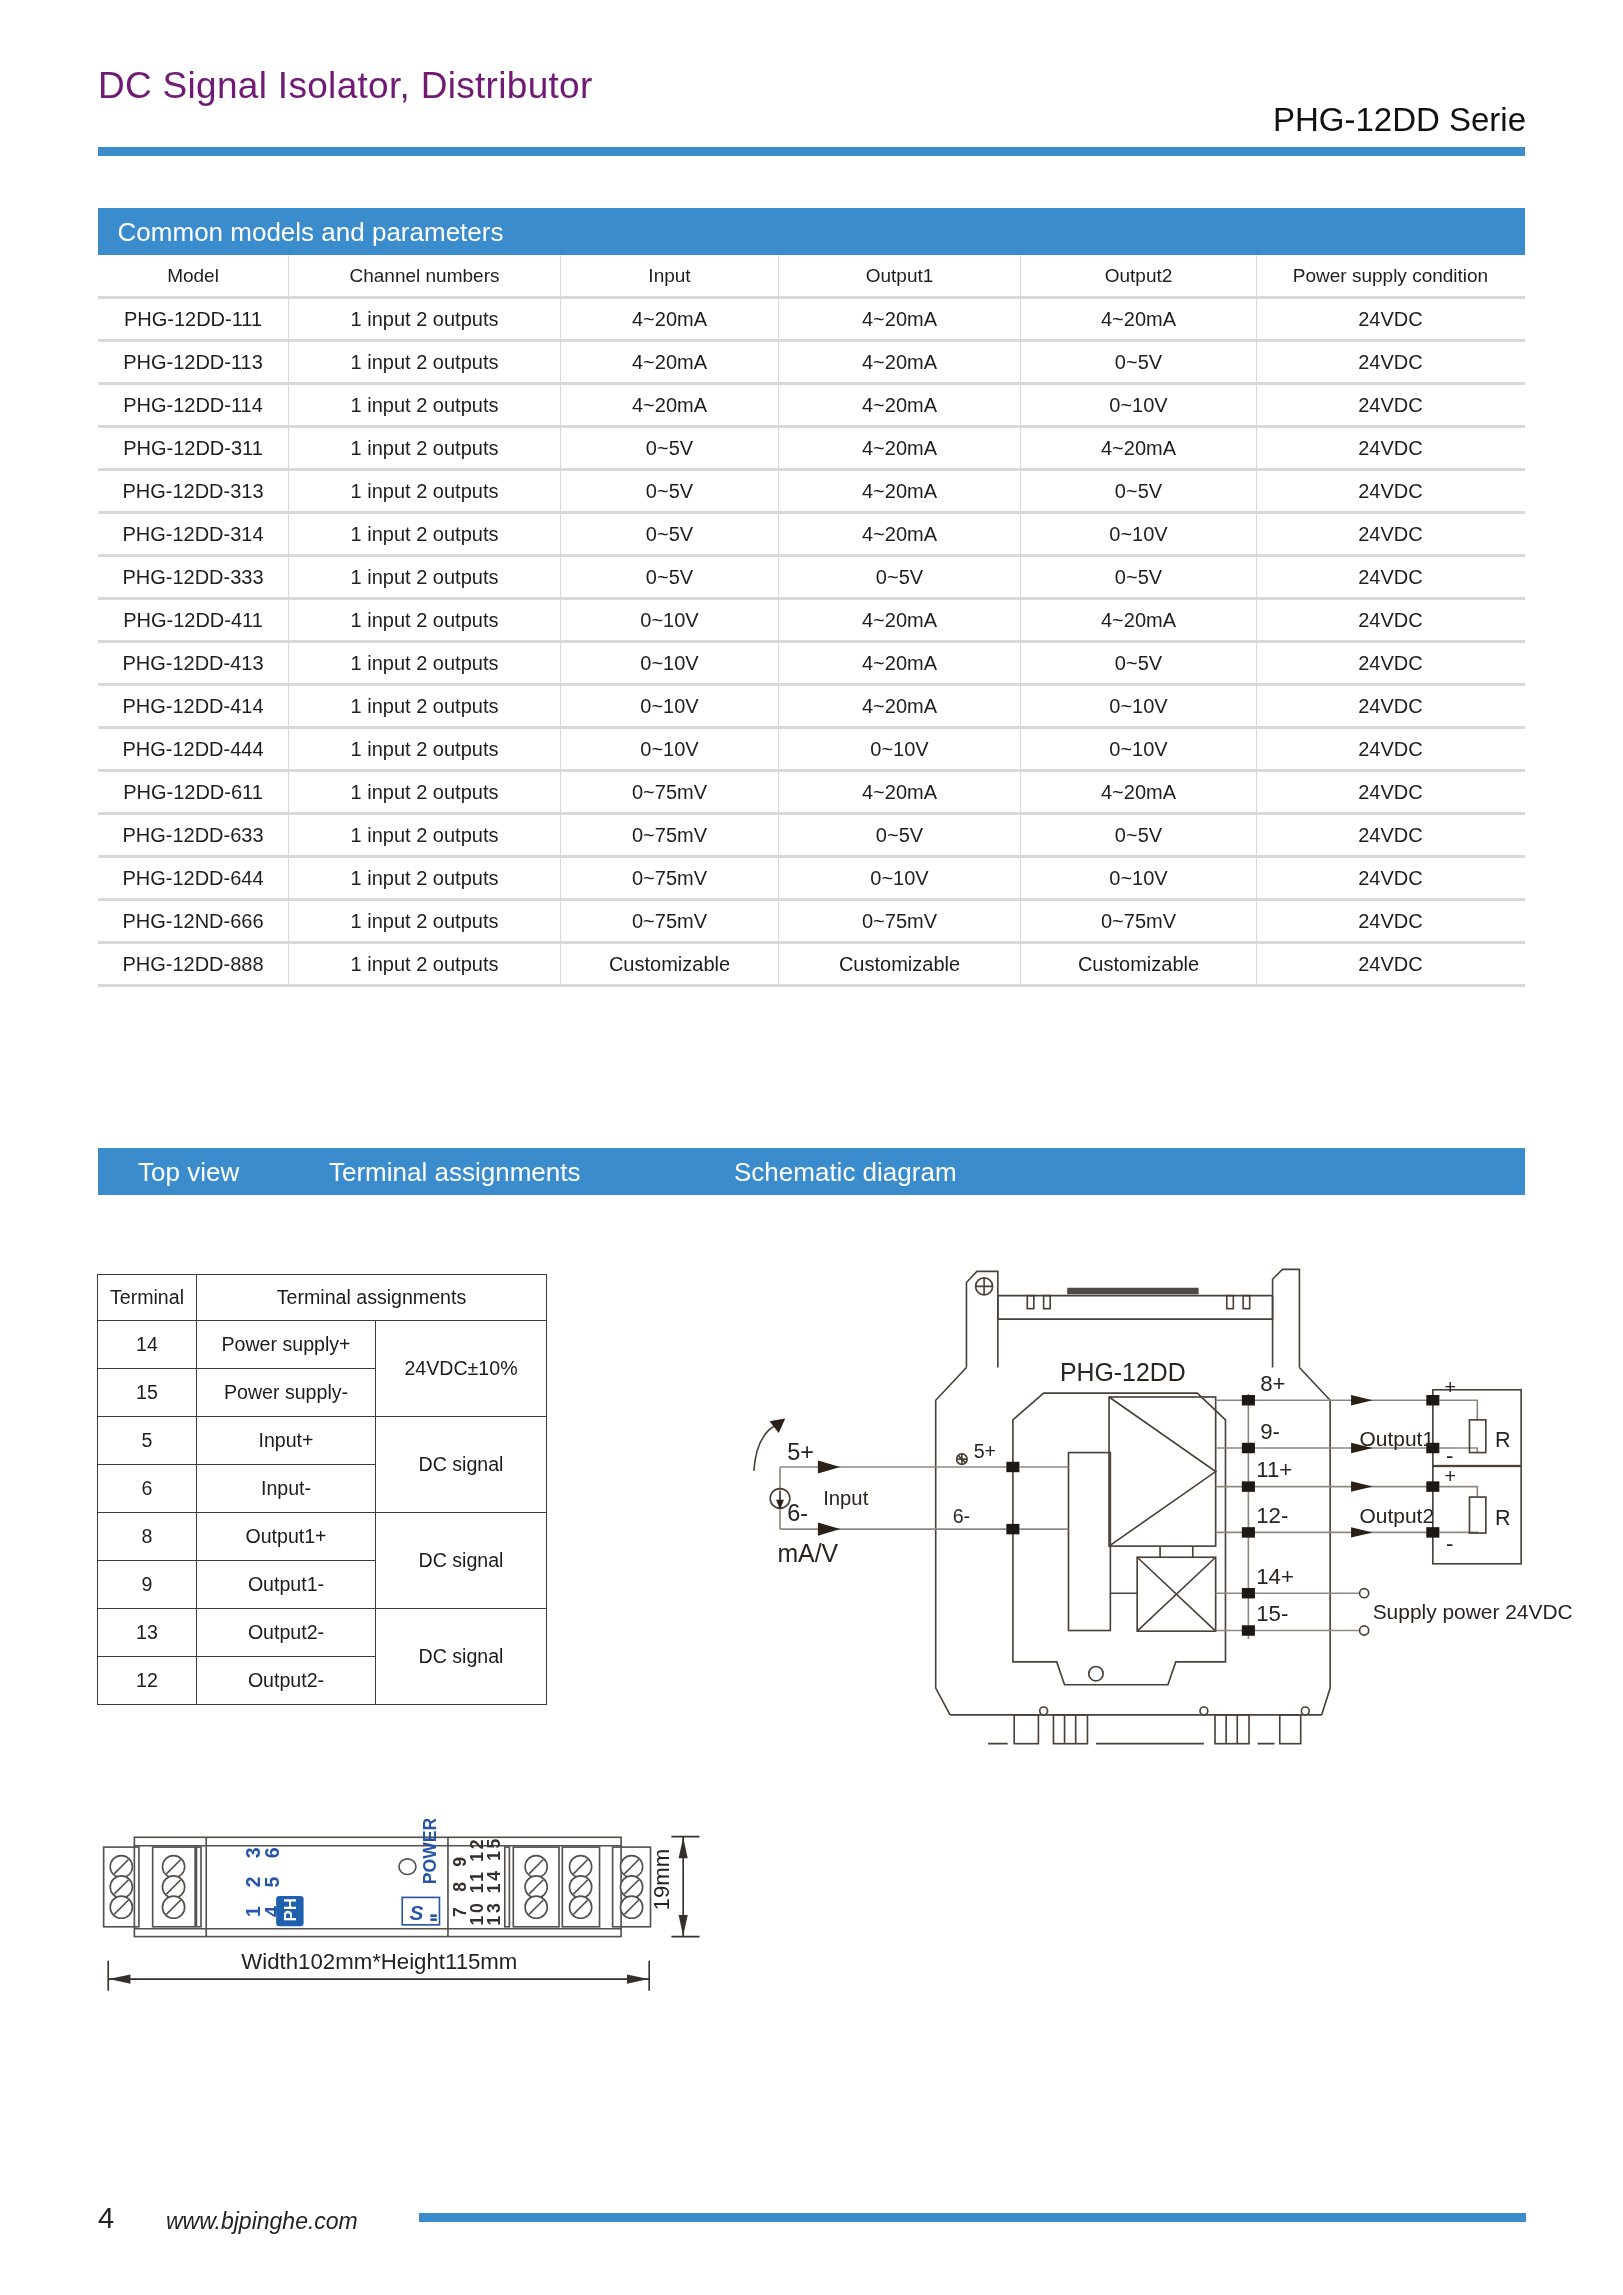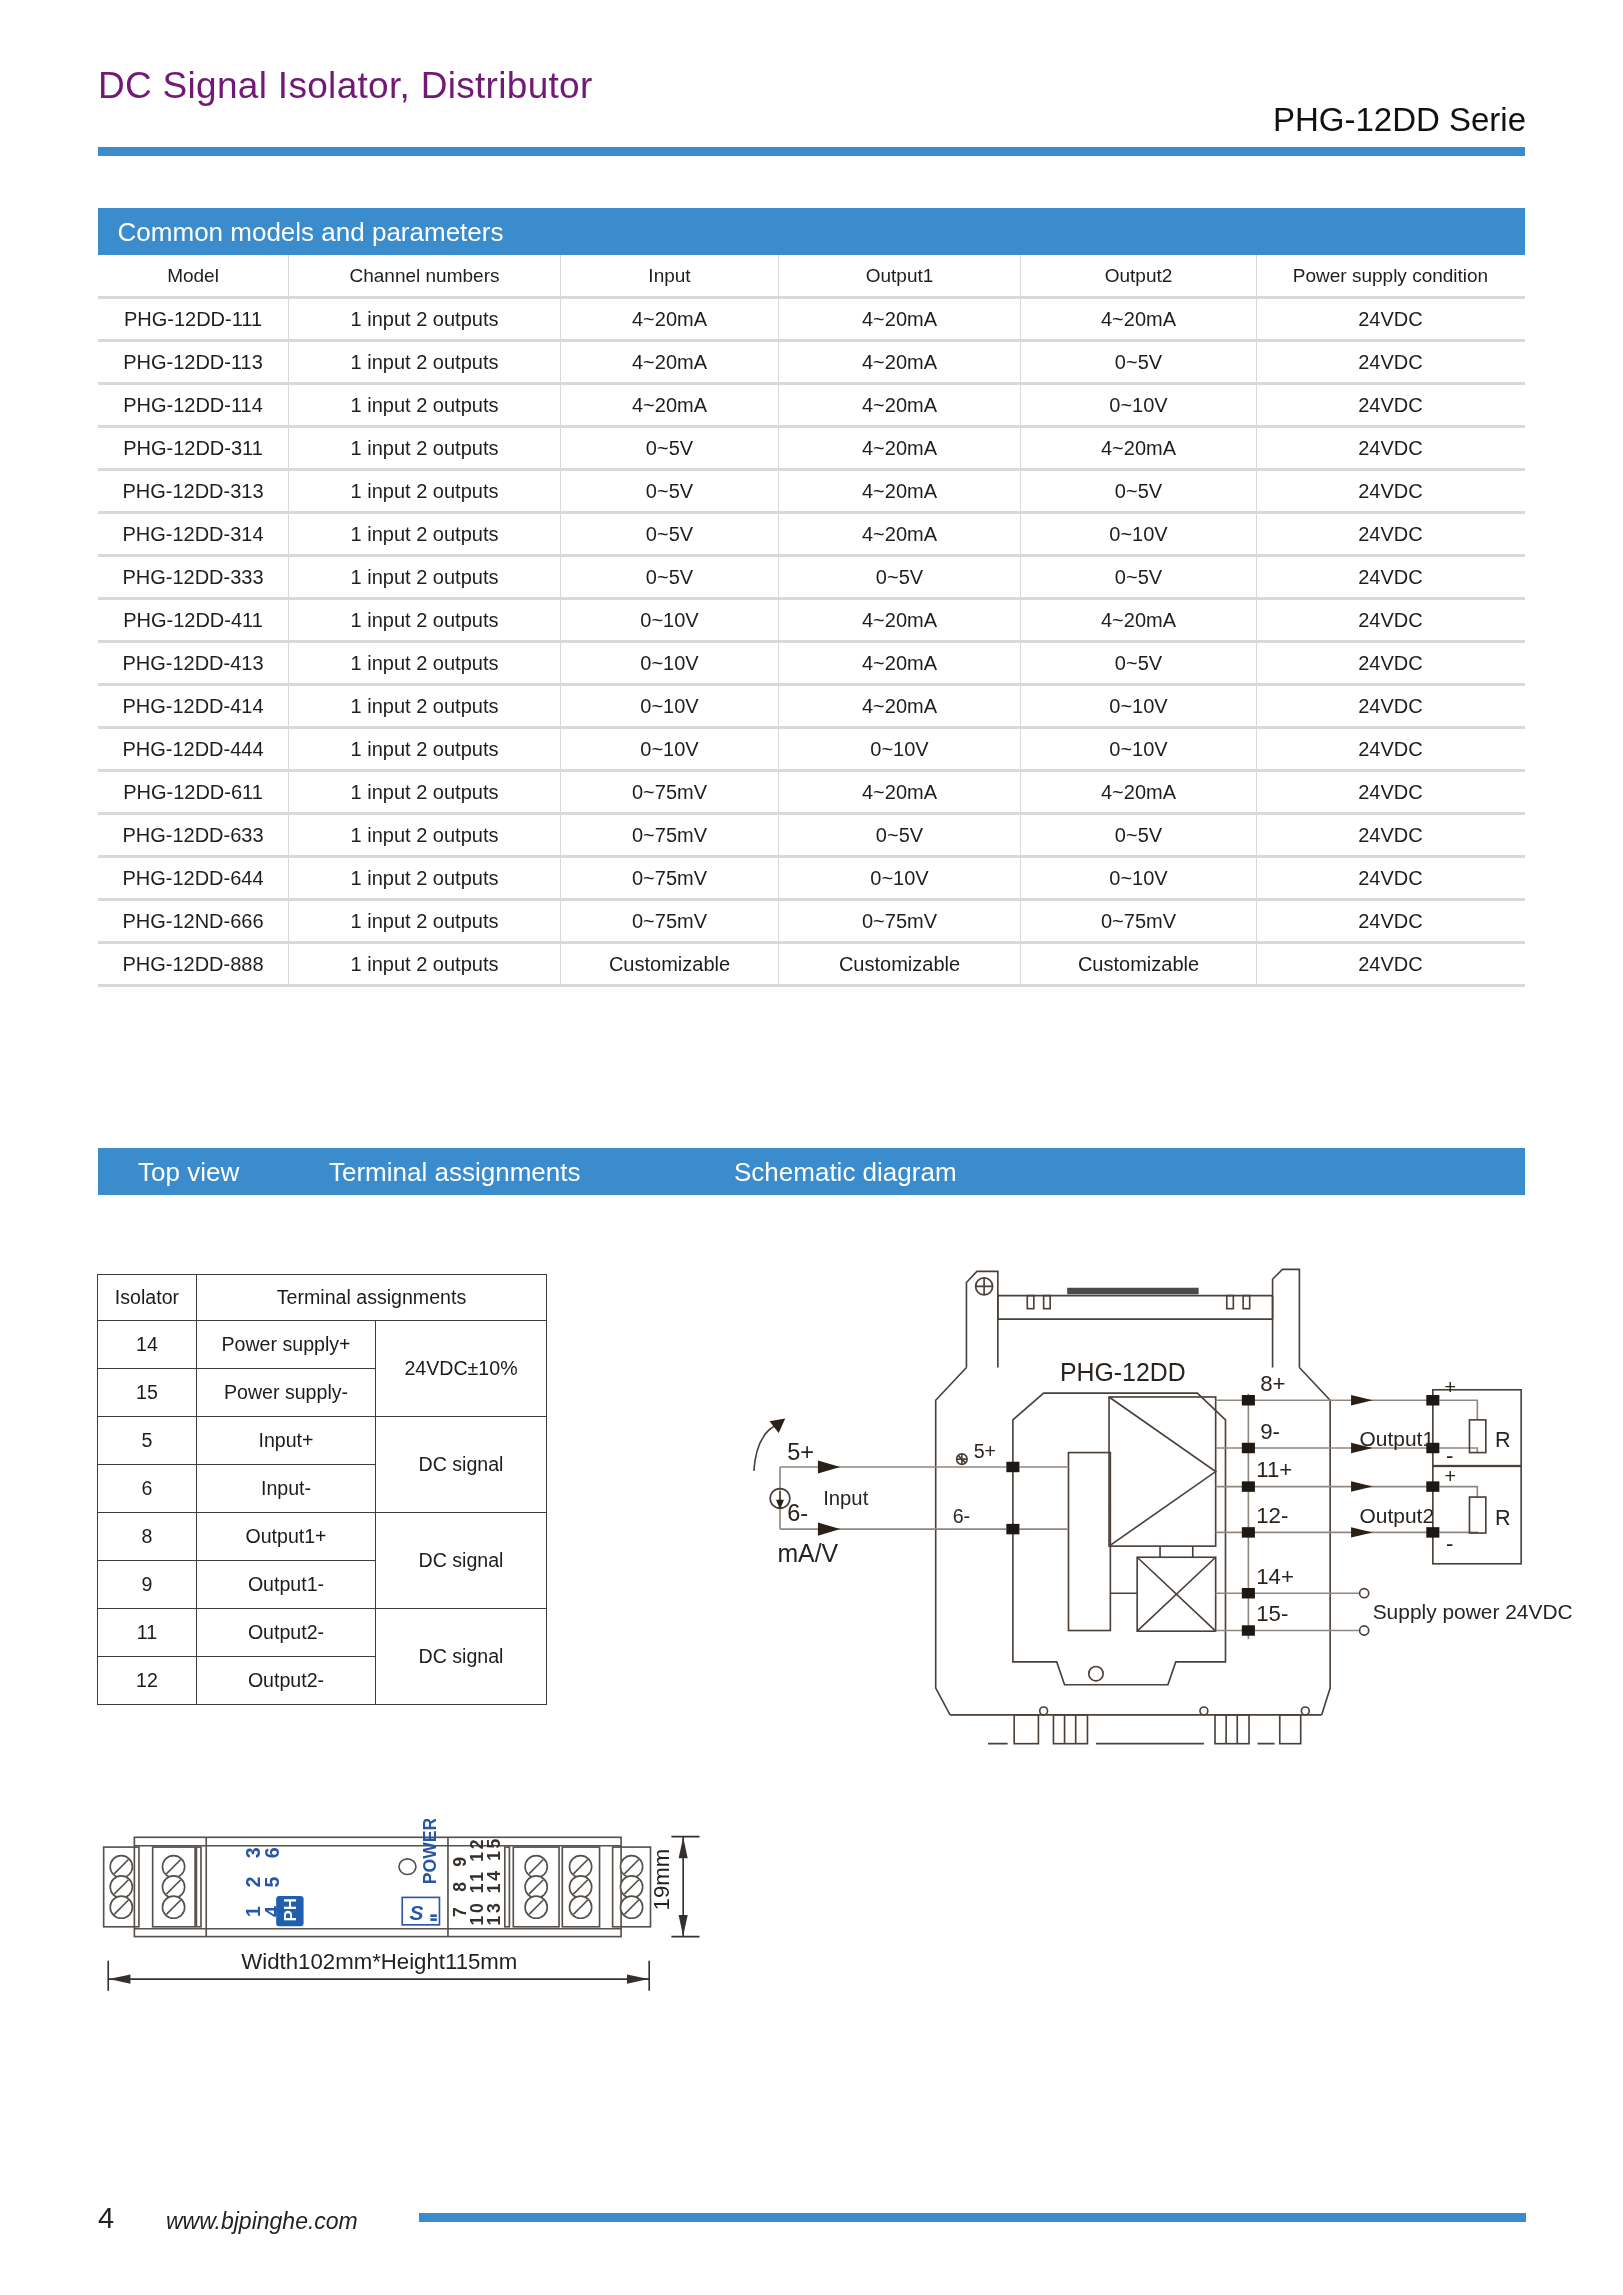--- a/index.html
+++ b/index.html
@@ -200,21 +200,21 @@
 
 <div class="abs banner" style="top:1148px;">
   <span class="banner-label" style="left:40px;">Top view</span>
   <span class="banner-label" style="left:231px;">Terminal assignments</span>
   <span class="banner-label" style="left:636px;">Schematic diagram</span>
 </div>
 
 <table class="abs tterm">
   <tbody>
       <tr class="hd">
-    <th class="c1">Isolator</th>
+    <th class="c1">Terminal</th>
     <th class="c2" colspan="2">Terminal assignments</th>
   </tr>
   <tr>
     <td class="c1">14</td>
     <td class="c2">Power supply+</td>
     <td class="c3" rowspan="2">24VDC±10%</td>
   </tr>
   <tr>
     <td class="c1">15</td>
     <td class="c2">Power supply-</td>
@@ -231,21 +231,21 @@
   <tr>
     <td class="c1">8</td>
     <td class="c2">Output1+</td>
     <td class="c3" rowspan="2">DC signal</td>
   </tr>
   <tr>
     <td class="c1">9</td>
     <td class="c2">Output1-</td>
   </tr>
   <tr>
-    <td class="c1">11</td>
+    <td class="c1">13</td>
     <td class="c2">Output2-</td>
     <td class="c3" rowspan="2">DC signal</td>
   </tr>
   <tr>
     <td class="c1">12</td>
     <td class="c2">Output2-</td>
   </tr>
 </tbody>
   </table>
 

